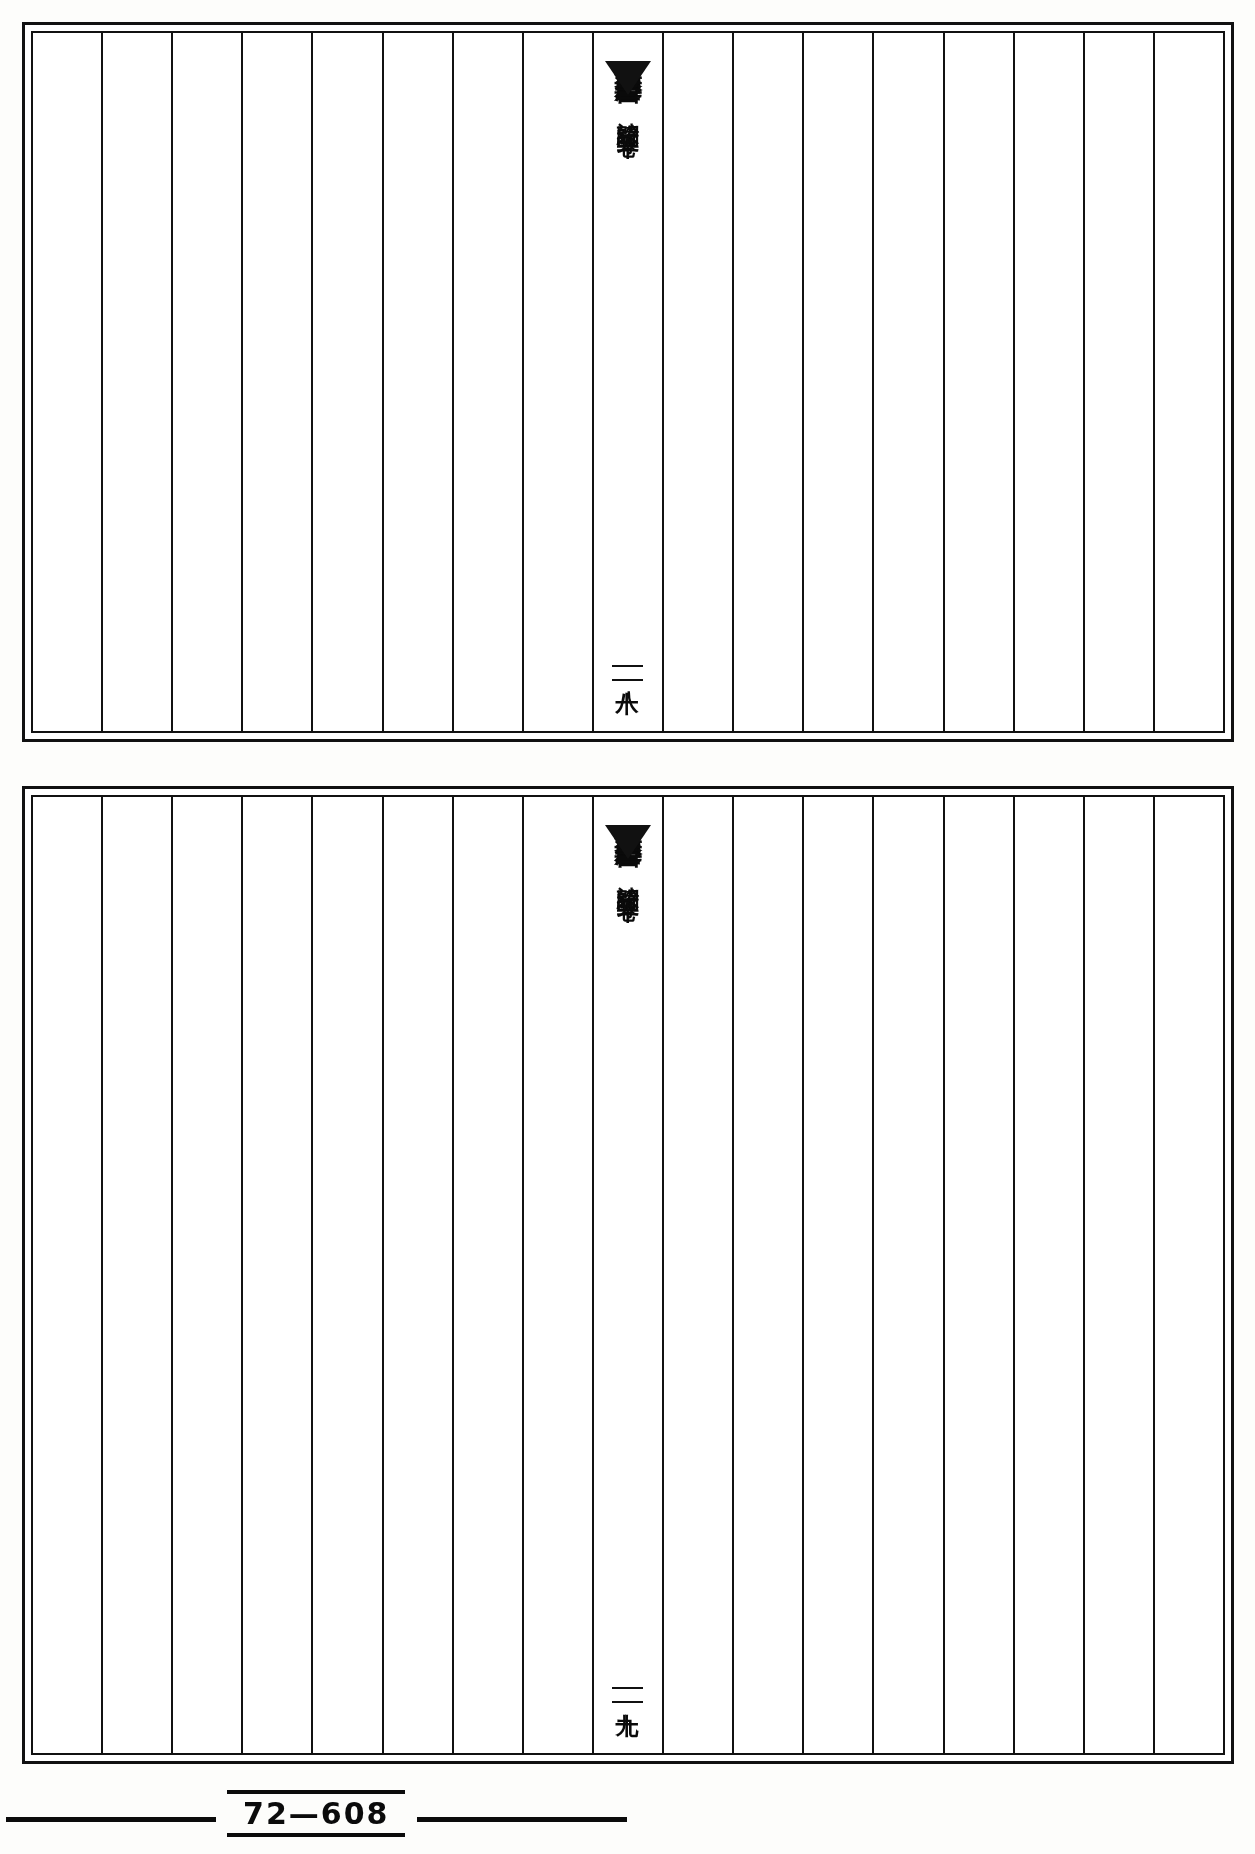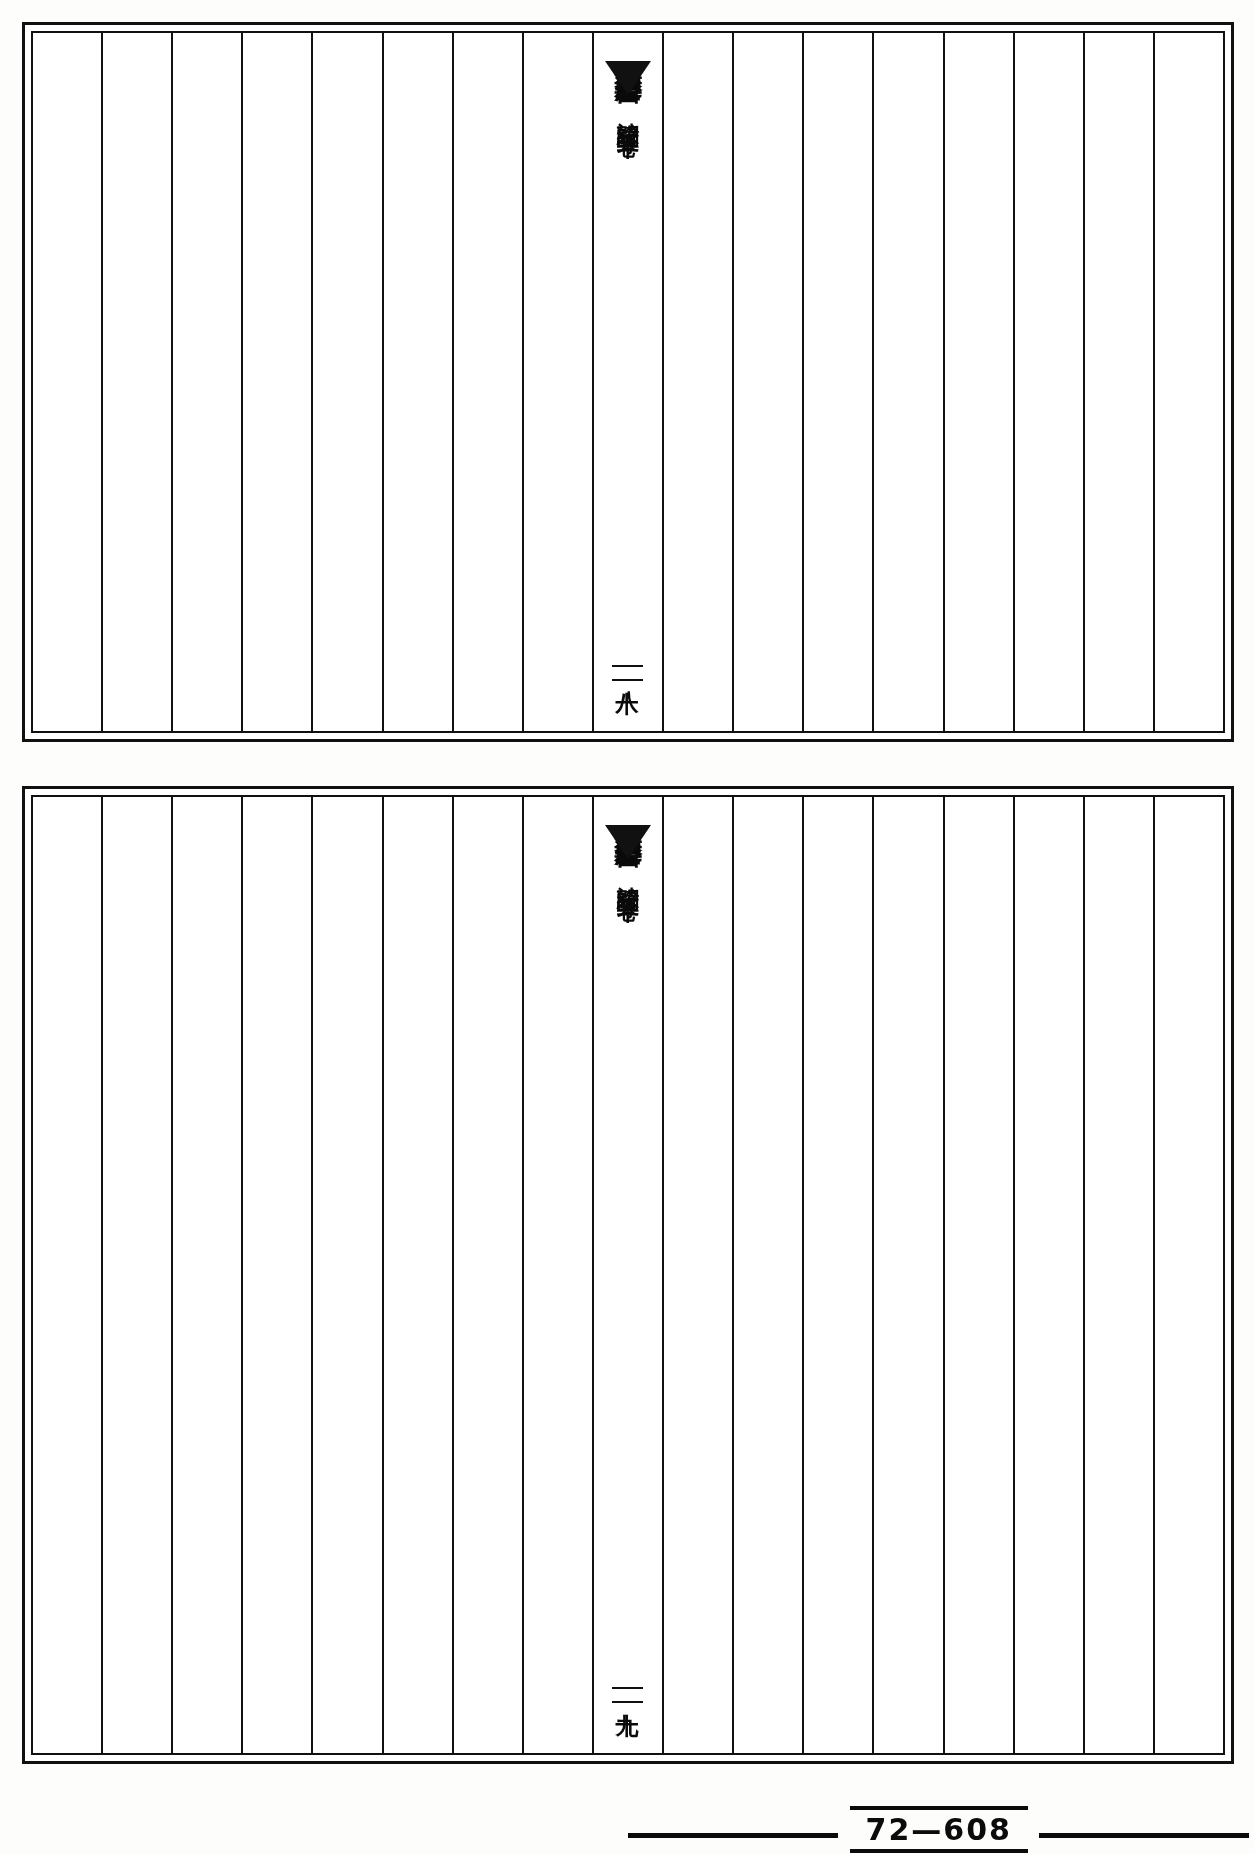--- a/index.html
+++ b/index.html
@@ -129,22 +129,21 @@
     border-bottom: 2px solid #111;
     padding: 6px 0;
   }
 
   
   .footer {
     position: absolute;
     left: 0;
     top: 1790px;
     width: 1255px;
-    text-align: right;
-    margin-top: 16px;
+    text-align: left;
   }
   .footer .pgnum {
     display: inline-block;
     font-family: "DejaVu Sans", sans-serif;
     font-size: 30px;
     font-weight: 700;
     letter-spacing: 2px;
     color: #0b0b0b;
     border-top: 4px solid #0b0b0b;
     border-bottom: 4px solid #0b0b0b;

